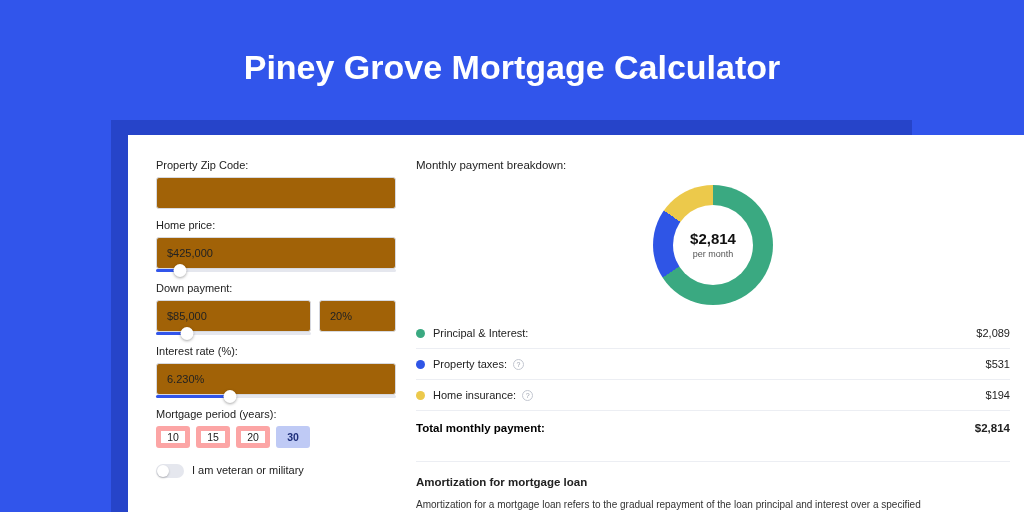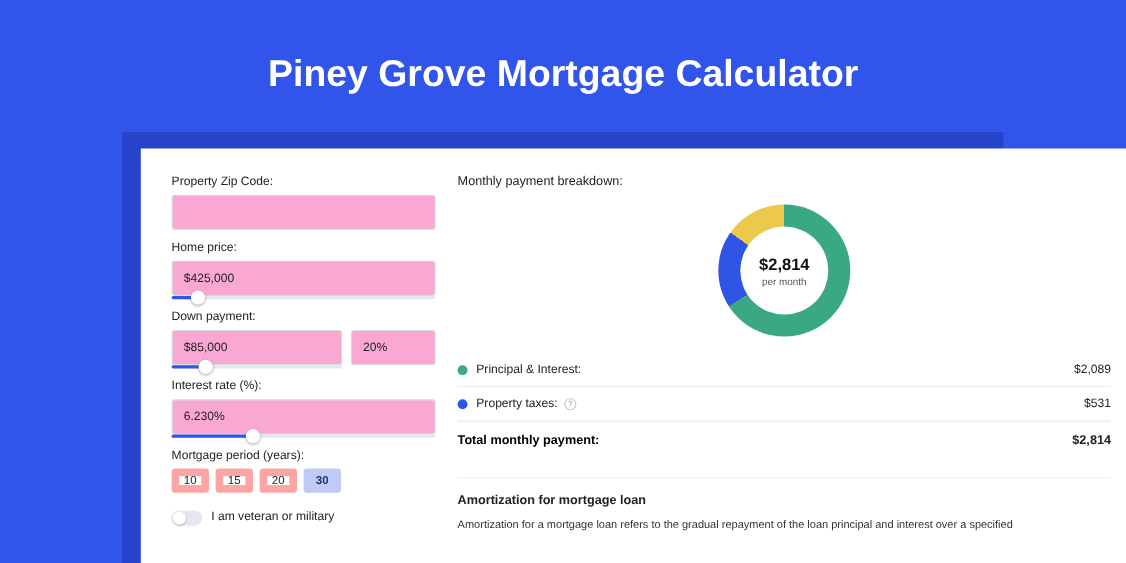--- a/index.html
+++ b/index.html
@@ -6,29 +6,29 @@
   html, body { width: 1024px; height: 512px; overflow: hidden; font-family: Arial, Helvetica, sans-serif; }
   body { background: #3155eb; }
   .title { text-align: center; color: #fff; font-size: 34px; font-weight: 700; padding-top: 48px; }
   .shadow-band { position: absolute; top: 120px; left: 111px; width: 801px; height: 392px; background: #2644c9; }
   .card { position: absolute; top: 135px; left: 128px; width: 900px; height: 377px; background: #fff; }
   .inner { display: flex; padding: 18px 18px 0 28px; gap: 20px; height: 100%; }
   .left { width: 240px; flex-shrink: 0; }
   .right { flex: 1; display: flex; flex-direction: column; }
   .label { font-size: 11px; color: #222; margin-bottom: 6px; margin-top: 10px; }
   .left .label:first-child { margin-top: 6px; }
-  .input { width: 100%; height: 32px; border: 1px solid #d7d9e0; border-radius: 3px; background: #f9a8d4; padding: 0 10px; font-size: 11px; color: #222; outline: none; display: flex; align-items: center; }
+  .input { width: 100%; height: 32px; border: 1px solid #d7d9e0; border-radius: 3px; background: #a16207; padding: 0 10px; font-size: 11px; color: #222; outline: none; display: flex; align-items: center; }
   .dp-row { display: flex; gap: 8px; }
   .dp-row .input:first-child { width: 155px; }
   .dp-row .input:last-child { width: 77px; }
   .slider-track { position: relative; width: 100%; height: 3px; background: #e5e7ee; margin-top: 0px; border-radius: 2px; }
   .slider-fill { position: absolute; left: 0; top: 0; height: 3px; background: #3155eb; border-radius: 2px; }
   .slider-thumb { position: absolute; top: -5px; width: 13px; height: 13px; background: #fff; border-radius: 50%; box-shadow: 0 1px 3px rgba(0,0,0,0.35); transform: translateX(-50%); cursor: pointer; }
   .term-row { display: flex; gap: 6px; margin-top: 2px; }
-  .term-btn { width: 34px; height: 22px; border: 7px solid #fca5a5; border-radius: 3px; background: #fff; font-size: 10.5px; color: #222; display: flex; align-items: center; justify-content: center; cursor: pointer; }
+  .term-btn { width: 34px; height: 22px; border: 5px solid #fca5a5; border-radius: 3px; background: #fff; font-size: 10.5px; color: #222; display: flex; align-items: center; justify-content: center; cursor: pointer; }
   .term-btn.active { background: #bfcaf5; border-color: #bfcaf5; color: #1d2e7a; font-weight: 700; }
   .vet-row { display: flex; align-items: flex-start; gap: 8px; margin-top: 16px; }
   .toggle { width: 28px; height: 14px; background: #e5e7ee; border-radius: 999px; position: relative; cursor: pointer; }
   .toggle-knob { position: absolute; left: 1px; top: 1px; width: 12px; height: 12px; background: #fff; border-radius: 50%; box-shadow: 0 1px 2px rgba(0,0,0,0.25); }
   .vet-label { font-size: 11px; color: #222; }
   .right-title { font-size: 11.5px; font-weight: 400; color: #222; margin-top: 6px; margin-bottom: 6px;}
   .donut-wrap { display:flex; justify-content:center; align-items:center; height: 138px; }
   .donut { position: relative; width: 120px; height: 120px; border-radius: 50%; }
   .donut-hole { position:absolute; left: 20px; top:20px; width:80px; height:80px; border-radius:50%; background:#fff; display:flex; flex-direction:column; align-items:center; justify-content:center; }
   .donut-val { font-size: 15px; font-weight: 700; color:#111; }
@@ -121,20 +121,26 @@
           <span class="break-val">$2,089</span>
         </div>
         <div class="sep"></div>
         <div class="break-row">
           <div class="dot b"></div>
           <span class="break-label">Property taxes:</span>
           <span class="infoicon">?</span>
           <span class="break-val">$531</span>
         </div>
         <div class="sep"></div>
+        <div class="break-row">
+          <div class="dot y"></div>
+          <span class="break-label">Home insurance:</span>
+          <span class="infoicon">?</span>
+          <span class="break-val">$194</span>
+        </div>
         <div class="sep"></div>
         <div class="total-row">
           <span>Total monthly payment:</span>
           <span class="break-val">$2,814</span>
         </div>
       </div>
 
       <div class="amort-box">
         <div class="amort-title">Amortization for mortgage loan</div>
         <div class="amort-text">Amortization for a mortgage loan refers to the gradual repayment of the loan principal and interest over a specified</div>

